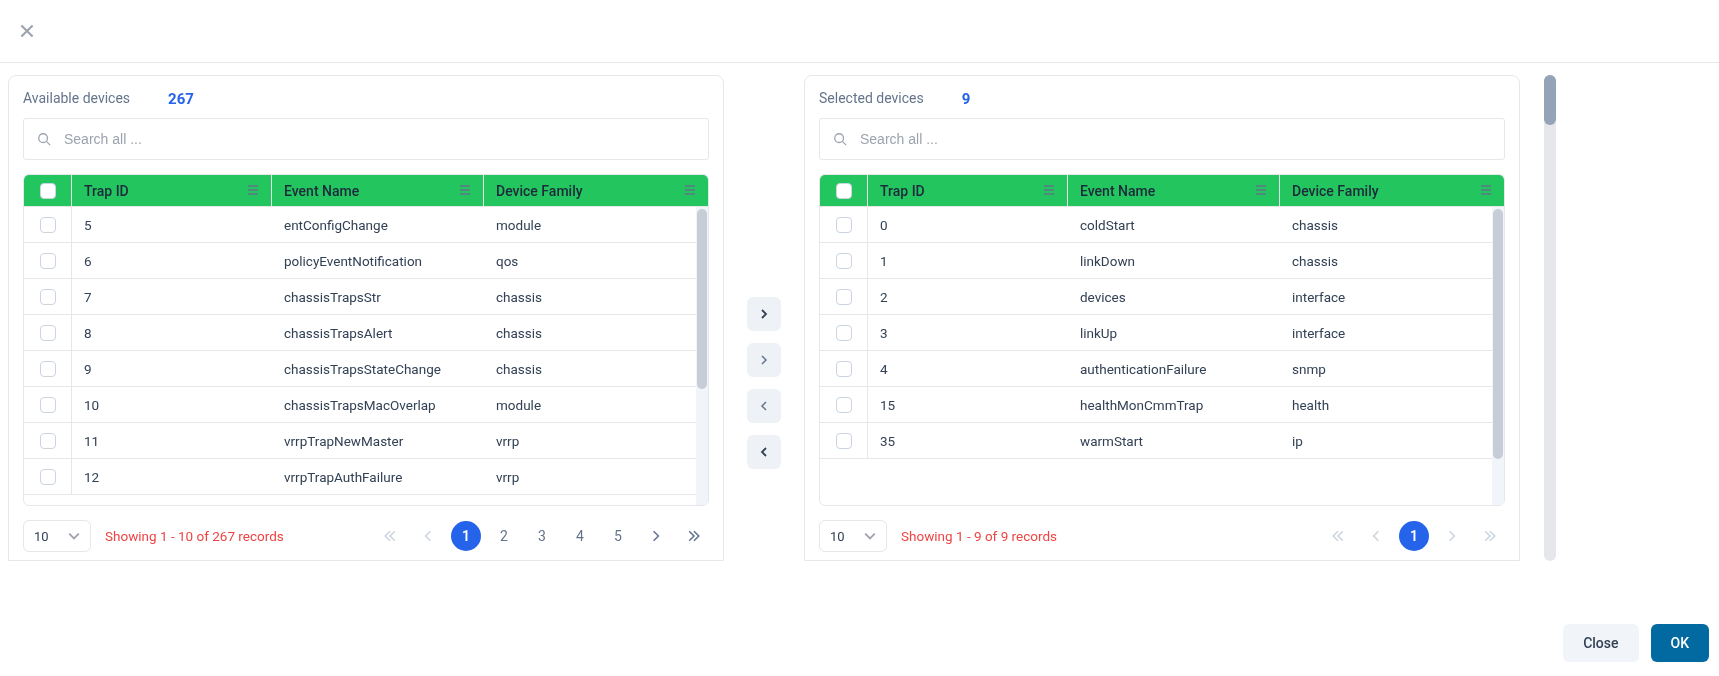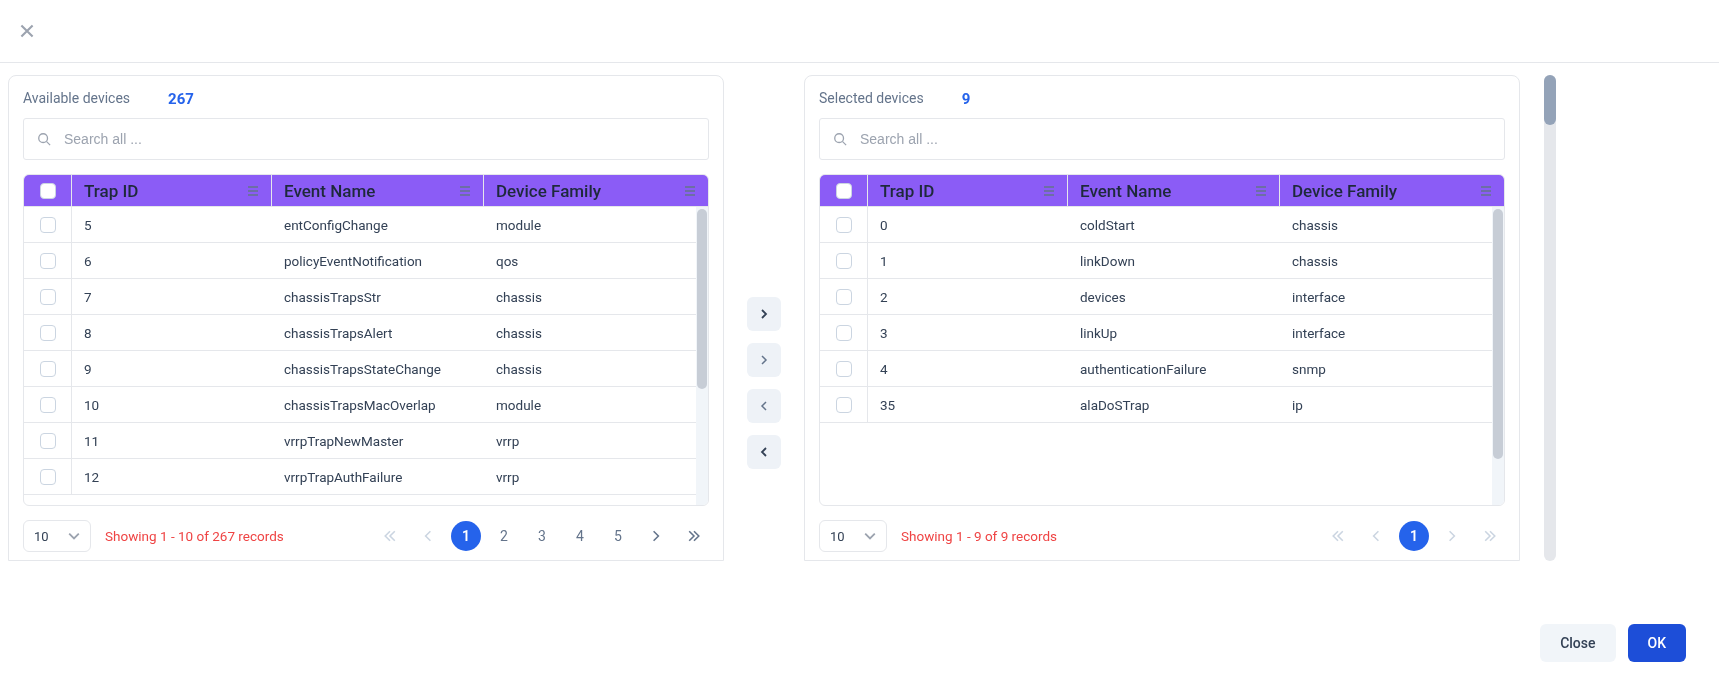--- a/index.html
+++ b/index.html
@@ -68,26 +68,26 @@
     border: 1px solid #e5e7eb;
     border-radius: 6px;
     overflow: hidden;
     flex: 1;
     position: relative;
     display: flex;
     flex-direction: column;
   }
   .thead {
     display: flex;
-    background: #8b5cf6;
+    background: #22c55e;
     border-bottom: 1px solid #e5e7eb;
     height: 32px;
     align-items: center;
     font-weight: 500;
-    font-size: 17px;
+    font-size: 14px;
     color: #1e293b;
   }
   .col-check { width: 48px; display: flex; align-items: center; justify-content: center; border-right: 1px solid #e5e7eb; align-self: stretch; }
   .th {
     display: flex; align-items: center; justify-content: space-between;
     padding: 0 12px; border-right: 1px solid #e5e7eb; align-self: stretch;
   }
   .th:last-child { border-right: none; }
   .th .menu-icon svg { width: 12px; height: 12px; color: #64748b; }
   .col-trap { width: 200px; }
@@ -146,29 +146,29 @@
     width: 34px; height: 34px; border-radius: 6px; background: #eef2f7;
     display: flex; align-items: center; justify-content: center;
   }
   .t-btn svg { width: 10px; height: 10px; color: #64748b; }
   .t-btn.emph svg { color: #334155; }
 
   .right-gutter { width: 12px; background: #e5e7eb; border-radius: 6px; margin-left: 4px; align-self: stretch; position: relative; }
   .right-gutter .thumb { position: absolute; left: 0; width: 12px; top: 0; height: 50px; background: #94a3b8; border-radius: 6px; }
 
   .footer {
-    position: absolute; bottom: 14px; right: 33px;
+    position: absolute; bottom: 14px; right: 10px;
     display: flex; gap: 12px;
   }
   .btn {
     height: 38px; padding: 0 20px; border-radius: 6px; font-size: 14px;
     display: flex; align-items: center; justify-content: center; font-weight: 500;
   }
   .btn-close { background: #f1f5f9; color: #334155; }
-  .btn-ok { background: #1d4ed8; color: #fff; }
+  .btn-ok { background: #0369a1; color: #fff; }
 </style>
 </head>
 <body>
 
 <div class="dialog">
 
   <div class="dialog-header">
     <div class="close-x">
       <svg viewBox="0 0 10 10">
           <path d="M1 1 L9 9 M9 1 L1 9" stroke="currentColor" stroke-width="1.5" fill="none"></path>
@@ -429,22 +429,30 @@
                   <div class="checkbox"></div>
                 </div>
                 <div class="cell col-trap">4</div>
                 <div class="cell col-event">authenticationFailure</div>
                 <div class="cell col-family">snmp</div>
               </div>
               <div class="row">
                 <div class="col-check">
                   <div class="checkbox"></div>
                 </div>
+                <div class="cell col-trap">15</div>
+                <div class="cell col-event">healthMonCmmTrap</div>
+                <div class="cell col-family">health</div>
+              </div>
+              <div class="row">
+                <div class="col-check">
+                  <div class="checkbox"></div>
+                </div>
                 <div class="cell col-trap">35</div>
-                <div class="cell col-event">alaDoSTrap</div>
+                <div class="cell col-event">warmStart</div>
                 <div class="cell col-family">ip</div>
               </div>
             </div>
           <div class="vscroll">
             <div class="vscroll-thumb" style="top:2px; height:250px;"></div>
           </div>
         </div>
       </div>
 
       <div class="pager">

